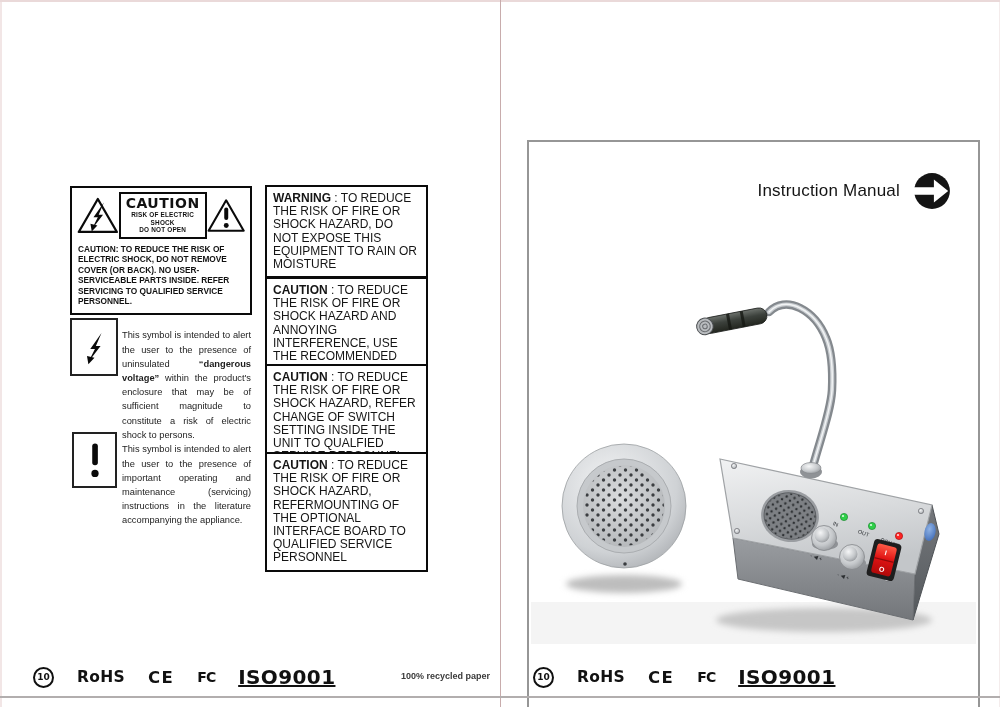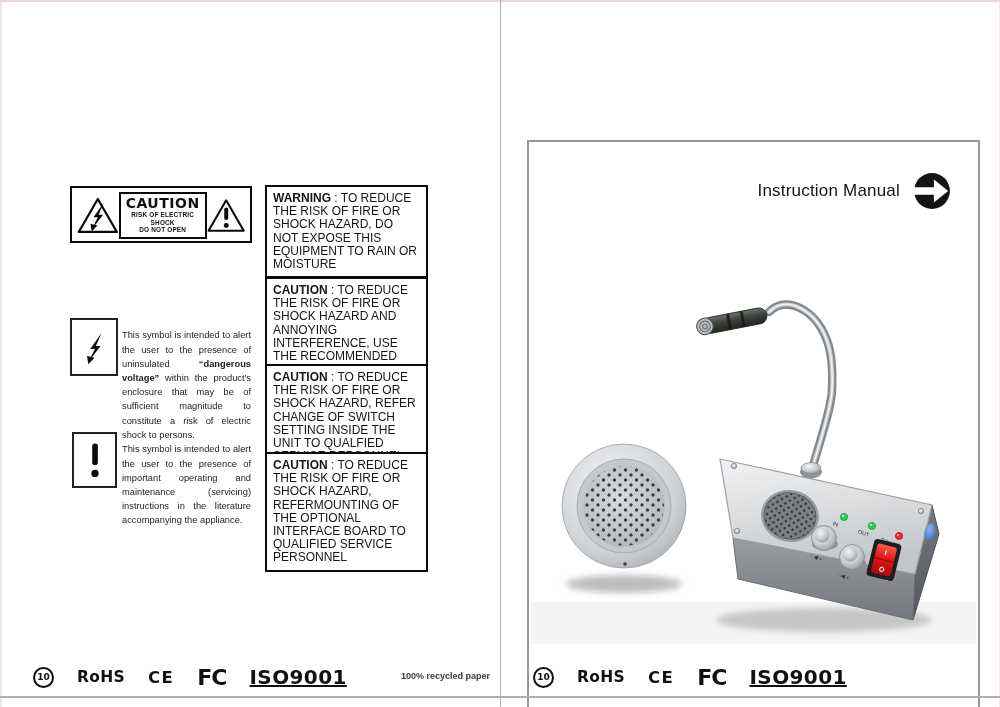--- a/index.html
+++ b/index.html
@@ -32,21 +32,21 @@
   .recycled{position:absolute;left:401px;top:671px;font-size:9px;color:#3a3a3a;font-weight:bold;}
 
   
   .footer{position:absolute;display:flex;align-items:center;gap:23px;height:24px;}
   .footer-left{left:33px;top:665px;}
   .footer-right{left:533px;top:665px;}
   .circ10{width:17px;height:17px;border:2.2px solid #101010;border-radius:50%;display:flex;align-items:center;
           justify-content:center;font-size:9px;font-weight:800;font-family:"DejaVu Sans",sans-serif;}
   .logo-rohs{font-family:"DejaVu Sans",sans-serif;font-weight:800;font-size:15.5px;letter-spacing:.3px;}
   .logo-ce{font-family:"DejaVu Sans",sans-serif;font-weight:600;font-size:16.5px;letter-spacing:1.5px;}
-  .logo-fcc{font-family:"DejaVu Sans",sans-serif;font-weight:700;font-size:22px;letter-spacing:-1px;}
+  .logo-fcc{font-family:"DejaVu Sans",sans-serif;font-weight:700;font-size:14px;letter-spacing:-1px;}
   .logo-iso{font-family:"DejaVu Sans",sans-serif;font-weight:800;font-size:20px;letter-spacing:.4px;text-decoration:underline;}
 
   
   .title{position:absolute;left:548px;top:38px;font-family:"DejaVu Sans",sans-serif;font-weight:800;
          font-size:32px;line-height:44px;color:#1b1b1b;letter-spacing:1px;}
   .title .l2{word-spacing:9px;}
   .product-box{position:absolute;left:527px;top:140px;width:453px;height:572px;border:2px solid #969696;
                background:#fff;box-sizing:border-box;}
   .manual-row{position:absolute;top:28px;right:26px;display:flex;align-items:center;gap:12px;height:42px;}
   .manual-label{font-size:17px;color:#141414;letter-spacing:.2px;}
@@ -128,20 +128,21 @@
           <div class="cp-title">CAUTION</div>
           <div class="cp-sub">RISK OF ELECTRIC SHOCK</div>
           <div class="cp-sub">DO NOT OPEN</div>
         </div>
         <svg width="46" height="43" viewBox="0 0 48 44">
           <polygon points="24,3 46,41 2,41" fill="#fff" stroke="#0a0a0a" stroke-width="2.6" stroke-linejoin="round"></polygon>
           <rect x="21.6" y="12" width="5" height="15.5" rx="2.5" fill="#0a0a0a"></rect>
           <circle cx="24.1" cy="34.5" r="3.1" fill="#0a0a0a"></circle>
         </svg>
       </div>
+      <div class="cp-body">CAUTION: TO REDUCE THE RISK OF ELECTRIC SHOCK, DO NOT REMOVE COVER (OR BACK). NO USER-SERVICEABLE PARTS INSIDE. REFER SERVICING TO QUALIFIED SERVICE PERSONNEL.</div>
     </div>
 
     <div class="sq-icon sq1">
       <svg width="30" height="44" viewBox="0 0 32 44">
         <use href="#bolt" transform="translate(-4,0)" fill="#0a0a0a"></use>
       </svg>
     </div>
     <p class="note-text nt1"><span>This symbol is intended to alert the user to the presence of uninsulated </span><b>“dangerous voltage”</b><span> within the product's enclosure that may be of sufficient magnitude to constitute a risk of electric shock to persons.</span></p>
 
     <div class="sq-icon sq2">

